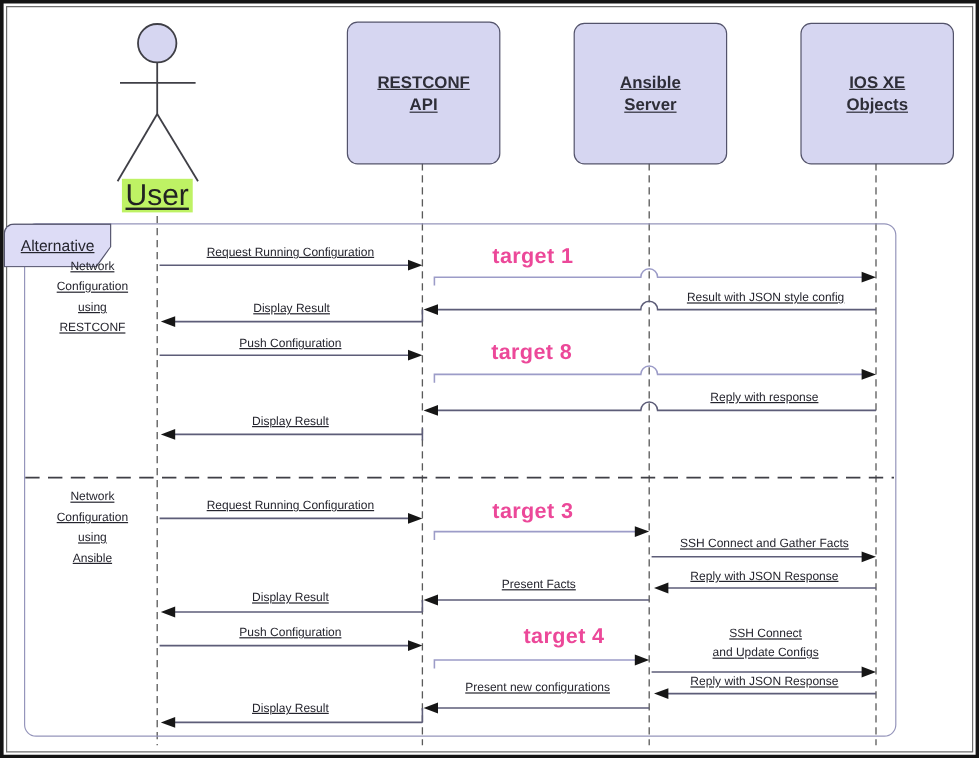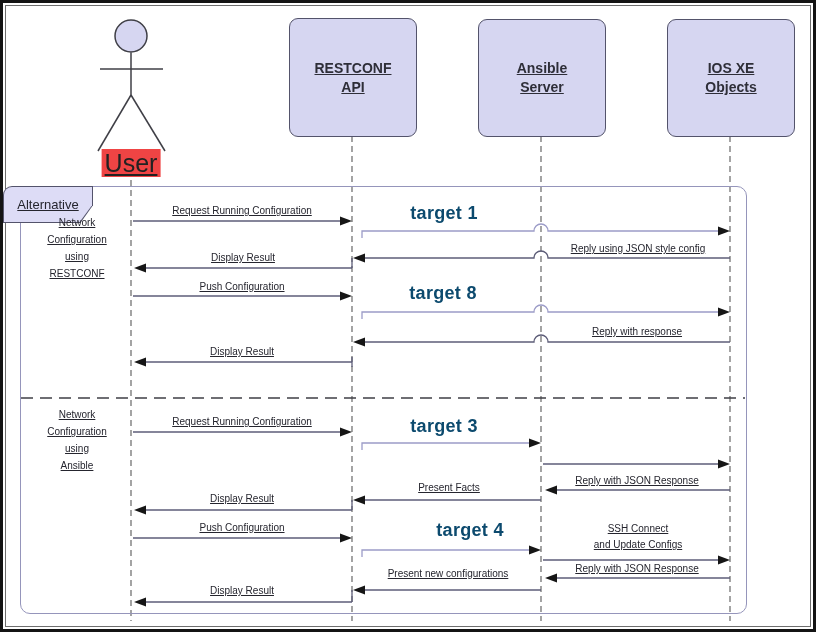--- a/index.html
+++ b/index.html
@@ -15,32 +15,32 @@
   .head{fill:var(--arrow,#161616);stroke:none;}
   .divider{stroke:#3f3f46;stroke-width:1.3;stroke-dasharray:12 7;}
   .actor-stroke{stroke:#3f3f46;stroke-width:1.5;fill:none;}
   .actor-head{fill:var(--box-fill,#d6d6f1);stroke:#3f3f46;stroke-width:1.5;}
   .lbl{
     position:absolute;transform:translateX(-50%);white-space:nowrap;
     font-size:10px;color:var(--text,#25252e);text-decoration:underline;line-height:15px;
   }
   .tlbl{
     position:absolute;transform:translateX(-50%);white-space:nowrap;
-    font-size:18px;font-weight:bold;color:#0c4a6e;letter-spacing:.3px;line-height:21px;
+    font-size:18px;font-weight:bold;color:#ec4899;letter-spacing:.3px;line-height:21px;
   }
   .pbox{
     position:absolute;background:var(--box-fill,#d6d6f1);
     border:1.4px solid var(--box-border,#53536b);border-radius:9px;
     display:flex;flex-direction:column;justify-content:center;align-items:center;
     font-size:14px;font-weight:bold;color:#2e2e38;line-height:19px;
   }
   .pbox span{text-decoration:underline;}
   .userlbl{
     position:absolute;left:131px;top:149px;transform:translateX(-50%);
-    font-size:25px;color:#222;text-decoration:underline;background:#ef4444;padding:0 3px;line-height:28px;
+    font-size:25px;color:#222;text-decoration:underline;background:#bef264;padding:0 3px;line-height:28px;
   }
   .frame{
     position:absolute;left:20px;top:186px;width:725px;height:426px;
     border:1.3px solid var(--frame-border,#9595bb);border-radius:10px;
   }
   .penta-outer{
     position:absolute;left:3px;top:186px;width:90px;height:37px;
     background:var(--box-border,#53536b);border-top-left-radius:9px;
     clip-path:polygon(0 0,100% 0,100% 52%,86% 100%,0 100%);
   }
@@ -198,29 +198,30 @@
   </div>
   <div class="seccap" style="top:406px;">
     <div>Network</div>
     <div>Configuration</div>
     <div>using</div>
     <div>Ansible</div>
   </div>
 
   <div class="lbl" style="left:242px;top:203px;">Request Running Configuration</div>
   <div class="tlbl" style="left:444px;top:203px;">target 1</div>
-  <div class="lbl" style="left:638px;top:241px;">Reply using JSON style config</div>
+  <div class="lbl" style="left:638px;top:241px;">Result with JSON style config</div>
   <div class="lbl" style="left:243px;top:250px;">Display Result</div>
   <div class="lbl" style="left:242px;top:279px;">Push Configuration</div>
   <div class="tlbl" style="left:443px;top:283px;">target 8</div>
   <div class="lbl" style="left:637px;top:324px;">Reply with response</div>
   <div class="lbl" style="left:242px;top:344px;">Display Result</div>
 
   <div class="lbl" style="left:242px;top:414px;">Request Running Configuration</div>
   <div class="tlbl" style="left:444px;top:416px;">target 3</div>
+  <div class="lbl" style="left:637px;top:446px;">SSH Connect and Gather Facts</div>
   <div class="lbl" style="left:637px;top:473px;">Reply with JSON Response</div>
   <div class="lbl" style="left:449px;top:480px;">Present Facts</div>
   <div class="lbl" style="left:242px;top:491px;">Display Result</div>
   <div class="lbl" style="left:242px;top:520px;">Push Configuration</div>
   <div class="tlbl" style="left:470px;top:520px;">target 4</div>
   <div class="lbl" style="left:638px;top:521px;">SSH Connect</div>
   <div class="lbl" style="left:638px;top:537px;">and Update Configs</div>
   <div class="lbl" style="left:637px;top:561px;">Reply with JSON Response</div>
   <div class="lbl" style="left:448px;top:566px;">Present new configurations</div>
   <div class="lbl" style="left:242px;top:583px;">Display Result</div>

